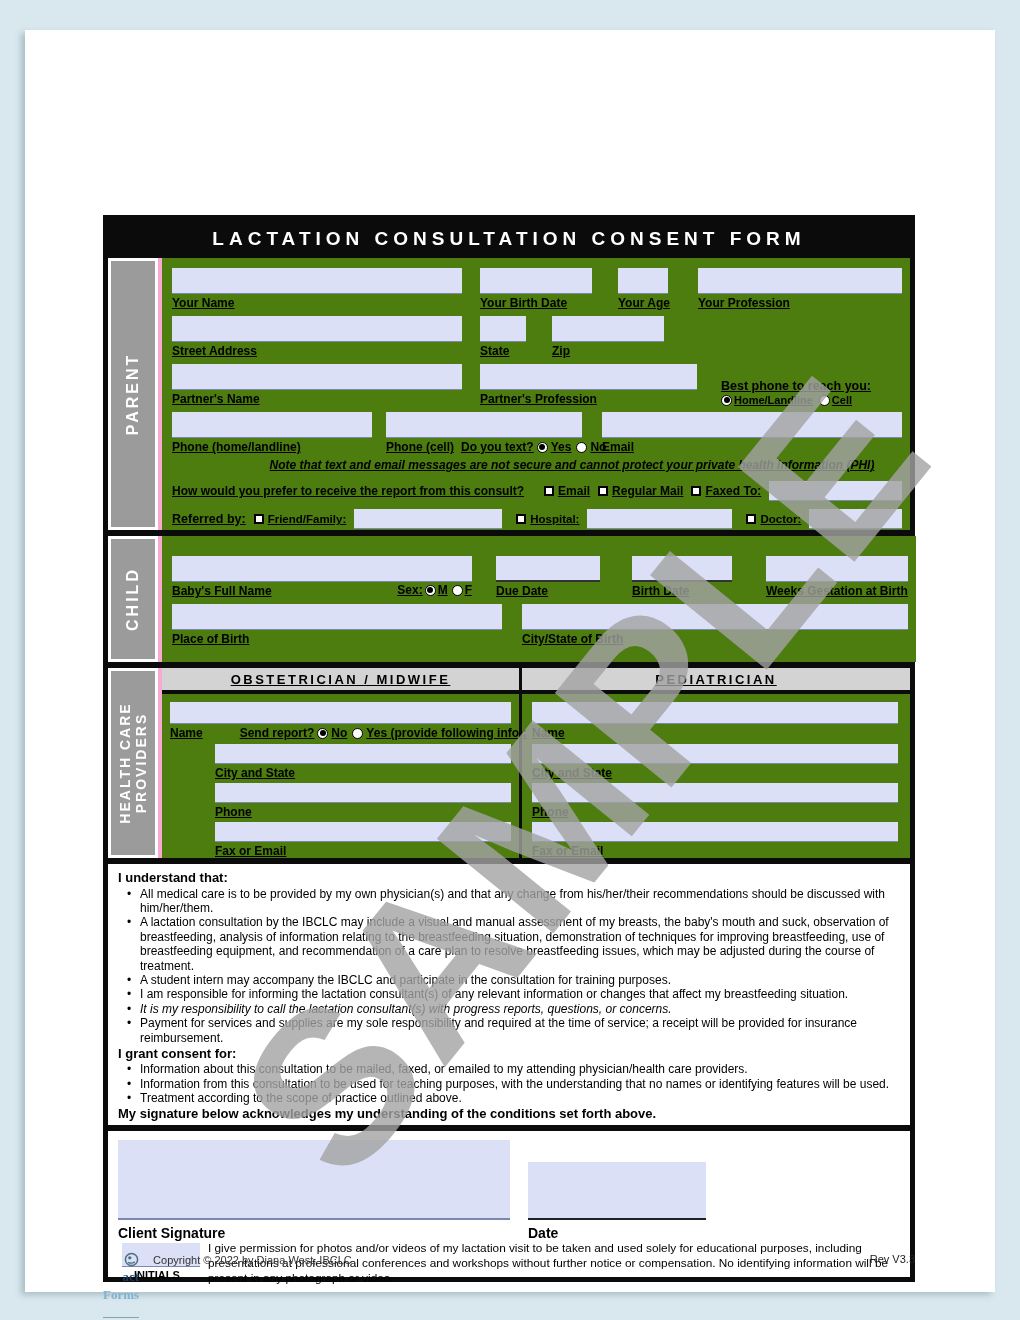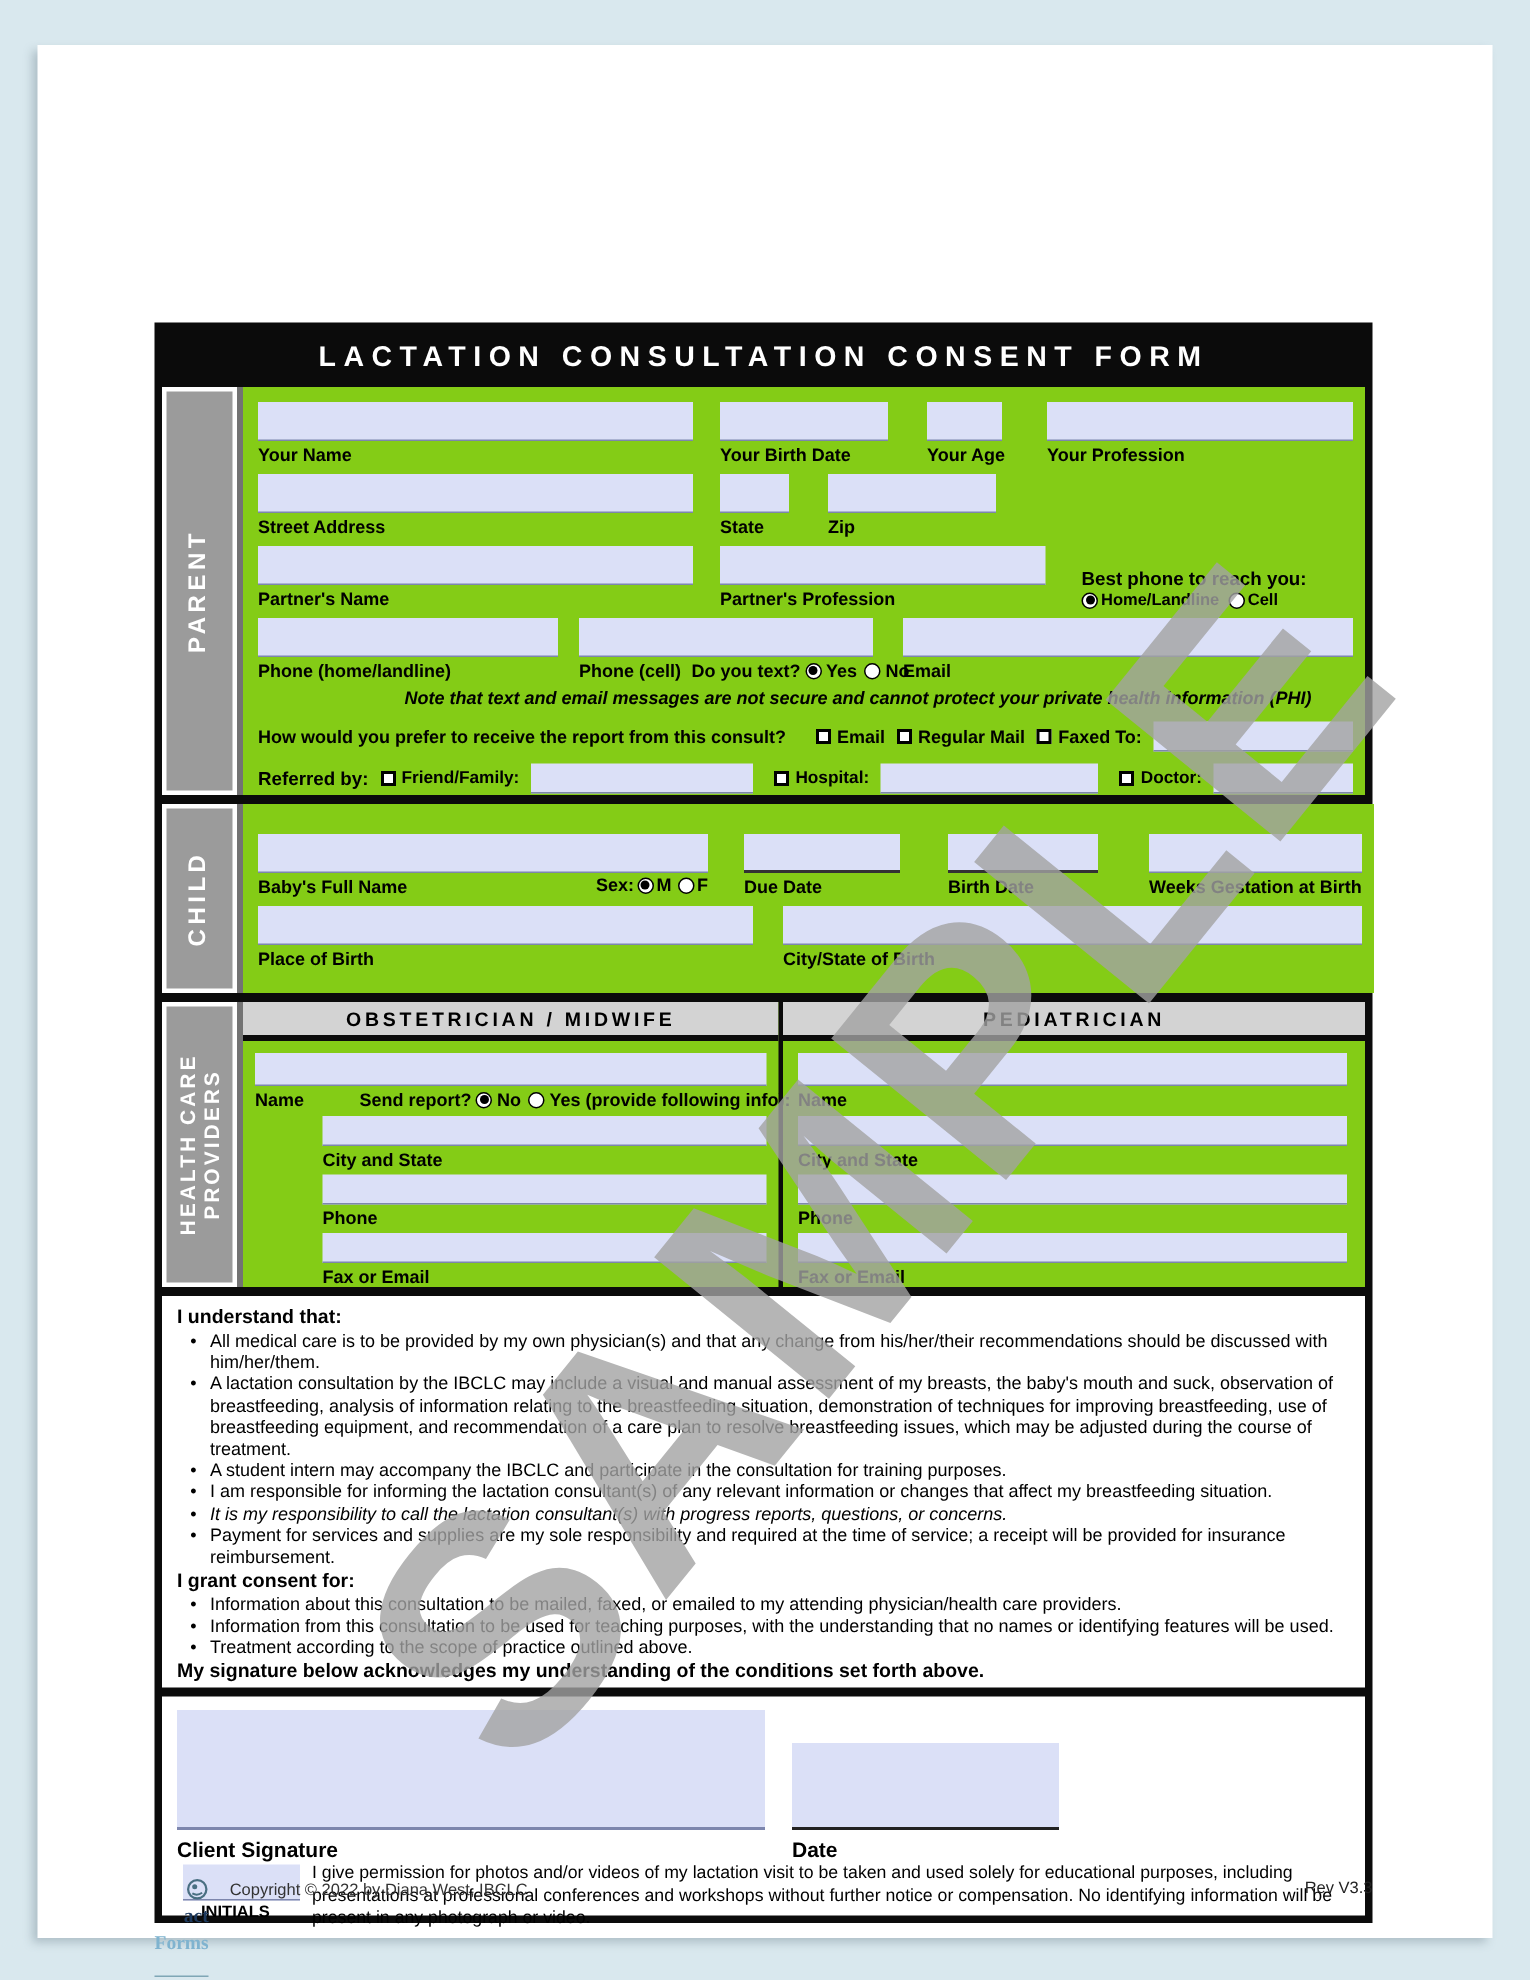--- a/index.html
+++ b/index.html
@@ -33,21 +33,21 @@
   .sidebar-fill {
     background:#9b9b9b; flex:1; position:relative;
   }
   .vlabel {
     position:absolute; top:50%; left:50%;
     transform:translate(-50%,-50%) rotate(-90deg);
     color:#fff; font-weight:bold; font-size:16px; letter-spacing:3px;
     white-space:nowrap; text-align:center; line-height:1.15;
   }
   .vlabel span { display:block; }
-  .content { flex:1; border-left:4px solid #737373; background:#84cc16; padding:6px 8px 6px 10px; }
+  .content { flex:1; border-left:4px solid #f9a8d4; background:#4d7c0f; padding:6px 8px 6px 10px;text-decoration:underline; }
   
   .field {
     background:#dbe0f7; border-bottom:1.5px solid #7d86ad; height:26px;
   }
   .field.small { height:20px; }
   .lbl { font-weight:bold; font-size:12px; padding-top:2px; white-space:nowrap; }
   .row { display:flex; margin-top:6px; }
   .fg { display:flex; flex-direction:column; }
   
   .rd { width:11px; height:11px; border:1.6px solid #000; border-radius:50%;

